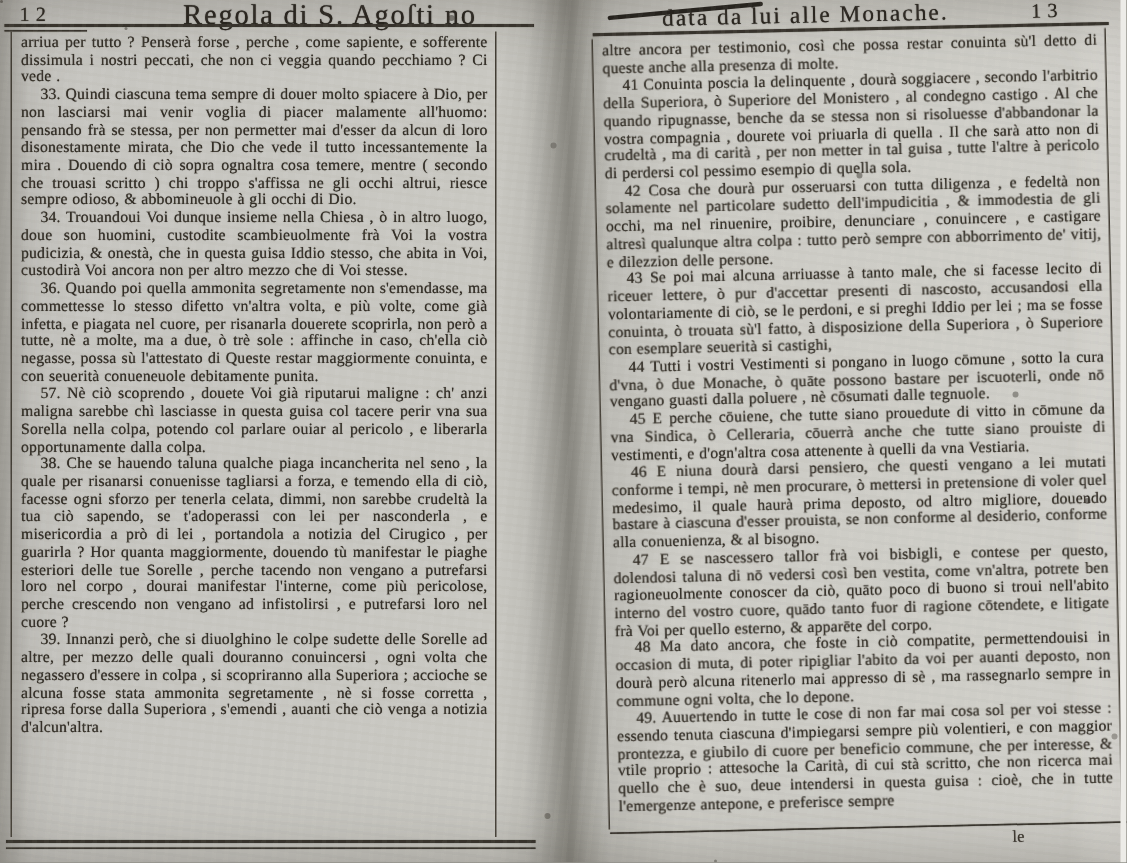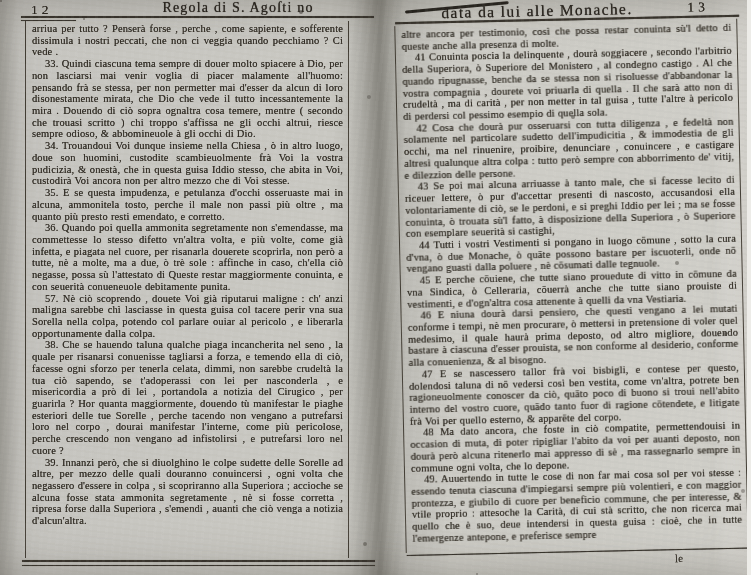--- a/index.html
+++ b/index.html
@@ -16,27 +16,27 @@
       repeating-linear-gradient(96deg, rgba(238,236,230,.07) 0 3px, rgba(0,0,0,0) 3px 8px);}
   .gutter{position:absolute;left:350px;top:0;width:56px;height:575px;z-index:7;pointer-events:none;
     background:linear-gradient(90deg, rgba(62,59,52,0) 0%, rgba(62,59,52,.16) 30%, rgba(62,59,52,.30) 52%, rgba(62,59,52,.10) 72%, rgba(62,59,52,0) 100%);}
   .specks{position:absolute;top:0;left:0;width:2px;height:2px;border-radius:50%;background:rgba(48,44,37,.55);z-index:6;
     box-shadow:572px 116px 0 1px rgba(48,44,37,.45), 676px 262px 0 1px rgba(48,44,37,.4),
       724px 333px 0 1px rgba(48,44,37,.5), 60px 586px 0 0 rgba(48,44,37,.4),
       368px 96px 0 1px rgba(48,44,37,.35), 364px 543px 0 1px rgba(48,44,37,.4),
       83px 18px 0 0 rgba(48,44,37,.45), 742px 490px 0 1px rgba(48,44,37,.35),
       476px 573px 0 0 rgba(48,44,37,.4), 300px 11px 0 1px rgba(48,44,37,.5);}
   .page{position:absolute;top:0;height:575px;}
-  .page-left{left:0;width:368px;margin-left:18px;}
+  .page-left{left:0;width:368px;}
   .page-right{left:371px;width:380px;transform:rotate(-1.25deg);transform-origin:45% 50%;}
   .pagenum{position:absolute;font-size:13.5px;letter-spacing:4px;color:#2a261f;text-shadow:0 0 .6px rgba(42,38,31,.9);}
   .lp-num{left:13px;top:2px;}
   .rp-num{right:36px;top:3px;}
   .head-title{position:absolute;text-align:center;color:#26221c;text-shadow:0 0 .7px rgba(38,34,28,.95);white-space:nowrap;}
-  .lp-title{left:78px;top:0;width:284px;font-size:14px;letter-spacing:1.2px;}
+  .lp-title{left:78px;top:0;width:284px;font-size:19px;letter-spacing:1.2px;}
   .rp-title{left:42px;top:2px;width:260px;font-size:15.5px;letter-spacing:1.4px;}
   .rule{position:absolute;background:#36322b;height:1.7px;box-shadow:0 0 .7px rgba(54,50,43,.8);}
   .lp-rule{top:16px;left:3px;width:353px;}
   .lp-rule2{top:19.5px;left:3px;width:55px;height:1.2px;}
   .rp-rule{top:19px;left:30px;width:344px;}
   .lp-bottom1{top:560px;left:4px;width:353px;}
   .lp-bottom2{top:565px;left:4px;width:353px;height:1.3px;}
   .rp-bottom{top:552px;left:30px;width:345px;height:1.4px;}
   .textblock{position:absolute;box-sizing:border-box;
     border-left:1.7px solid #423d34;border-right:1.7px solid #423d34;
@@ -61,21 +61,20 @@
   <div class="page page-left">
     <div class="pagenum lp-num">12</div>
     <div class="head-title lp-title">Regola di S. Agoſti no</div>
     <div class="rule lp-rule"></div>
     <div class="rule lp-rule2"></div>
 
     <div class="textblock lp-text">
       <p class="para flush">arriua per tutto ? Penserà forse , perche , come sapiente, e sofferente dissimula i nostri peccati, che non ci veggia quando pecchiamo ? Ci vede .</p>
       <p class="para">33. Quindi ciascuna tema sempre di douer molto spiacere à Dio, per non lasciarsi mai venir voglia di piacer malamente all'huomo: pensando frà se stessa, per non permetter mai d'esser da alcun di loro disonestamente mirata, che Dio che vede il tutto incessantemente la mira . Douendo di ciò sopra ognaltra cosa temere, mentre ( secondo che trouasi scritto ) chi troppo s'affissa ne gli occhi altrui, riesce sempre odioso, &amp; abbomineuole à gli occhi di Dio.</p>
       <p class="para">34. Trouandoui Voi dunque insieme nella Chiesa , ò in altro luogo, doue son huomini, custodite scambieuolmente frà Voi la vostra pudicizia, &amp; onestà, che in questa guisa Iddio stesso, che abita in Voi, custodirà Voi ancora non per altro mezzo che di Voi stesse.</p>
-      <p class="para">35. E se questa impudenza, e petulanza d'occhi osseruaste mai in alcuna, ammonitela tosto, perche il male non passi più oltre , ma quanto più presto resti emendato, e corretto.</p>
       <p class="para">36. Quando poi quella ammonita segretamente non s'emendasse, ma commettesse lo stesso difetto vn'altra volta, e più volte, come già infetta, e piagata nel cuore, per risanarla douerete scoprirla, non però a tutte, nè a molte, ma a due, ò trè sole : affinche in caso, ch'ella ciò negasse, possa sù l'attestato di Queste restar maggiormente conuinta, e con seuerità conueneuole debitamente punita.</p>
       <p class="para">57. Nè ciò scoprendo , douete Voi già riputarui maligne : ch' anzi maligna sarebbe chì lasciasse in questa guisa col tacere perir vna sua Sorella nella colpa, potendo col parlare ouiar al pericolo , e liberarla opportunamente dalla colpa.</p>
       <p class="para">38. Che se hauendo taluna qualche piaga incancherita nel seno , la quale per risanarsi conuenisse tagliarsi a forza, e temendo ella di ciò, facesse ogni sforzo per tenerla celata, dimmi, non sarebbe crudeltà la tua ciò sapendo, se t'adoperassi con lei per nasconderla , e misericordia a prò di lei , portandola a notizia del Cirugico , per guarirla ? Hor quanta maggiormente, douendo tù manifestar le piaghe esteriori delle tue Sorelle , perche tacendo non vengano a putrefarsi loro nel corpo , dourai manifestar l'interne, come più pericolose, perche crescendo non vengano ad infistolirsi , e putrefarsi loro nel cuore ?</p>
       <p class="para">39. Innanzi però, che si diuolghino le colpe sudette delle Sorelle ad altre, per mezzo delle quali douranno conuincersi , ogni volta che negassero d'essere in colpa , si scopriranno alla Superiora ; accioche se alcuna fosse stata ammonita segretamente , nè si fosse corretta , ripresa forse dalla Superiora , s'emendi , auanti che ciò venga a notizia d'alcun'altra.</p>
     </div>
 
     <div class="rule lp-bottom1"></div>
     <div class="rule lp-bottom2"></div>
   </div>
 

